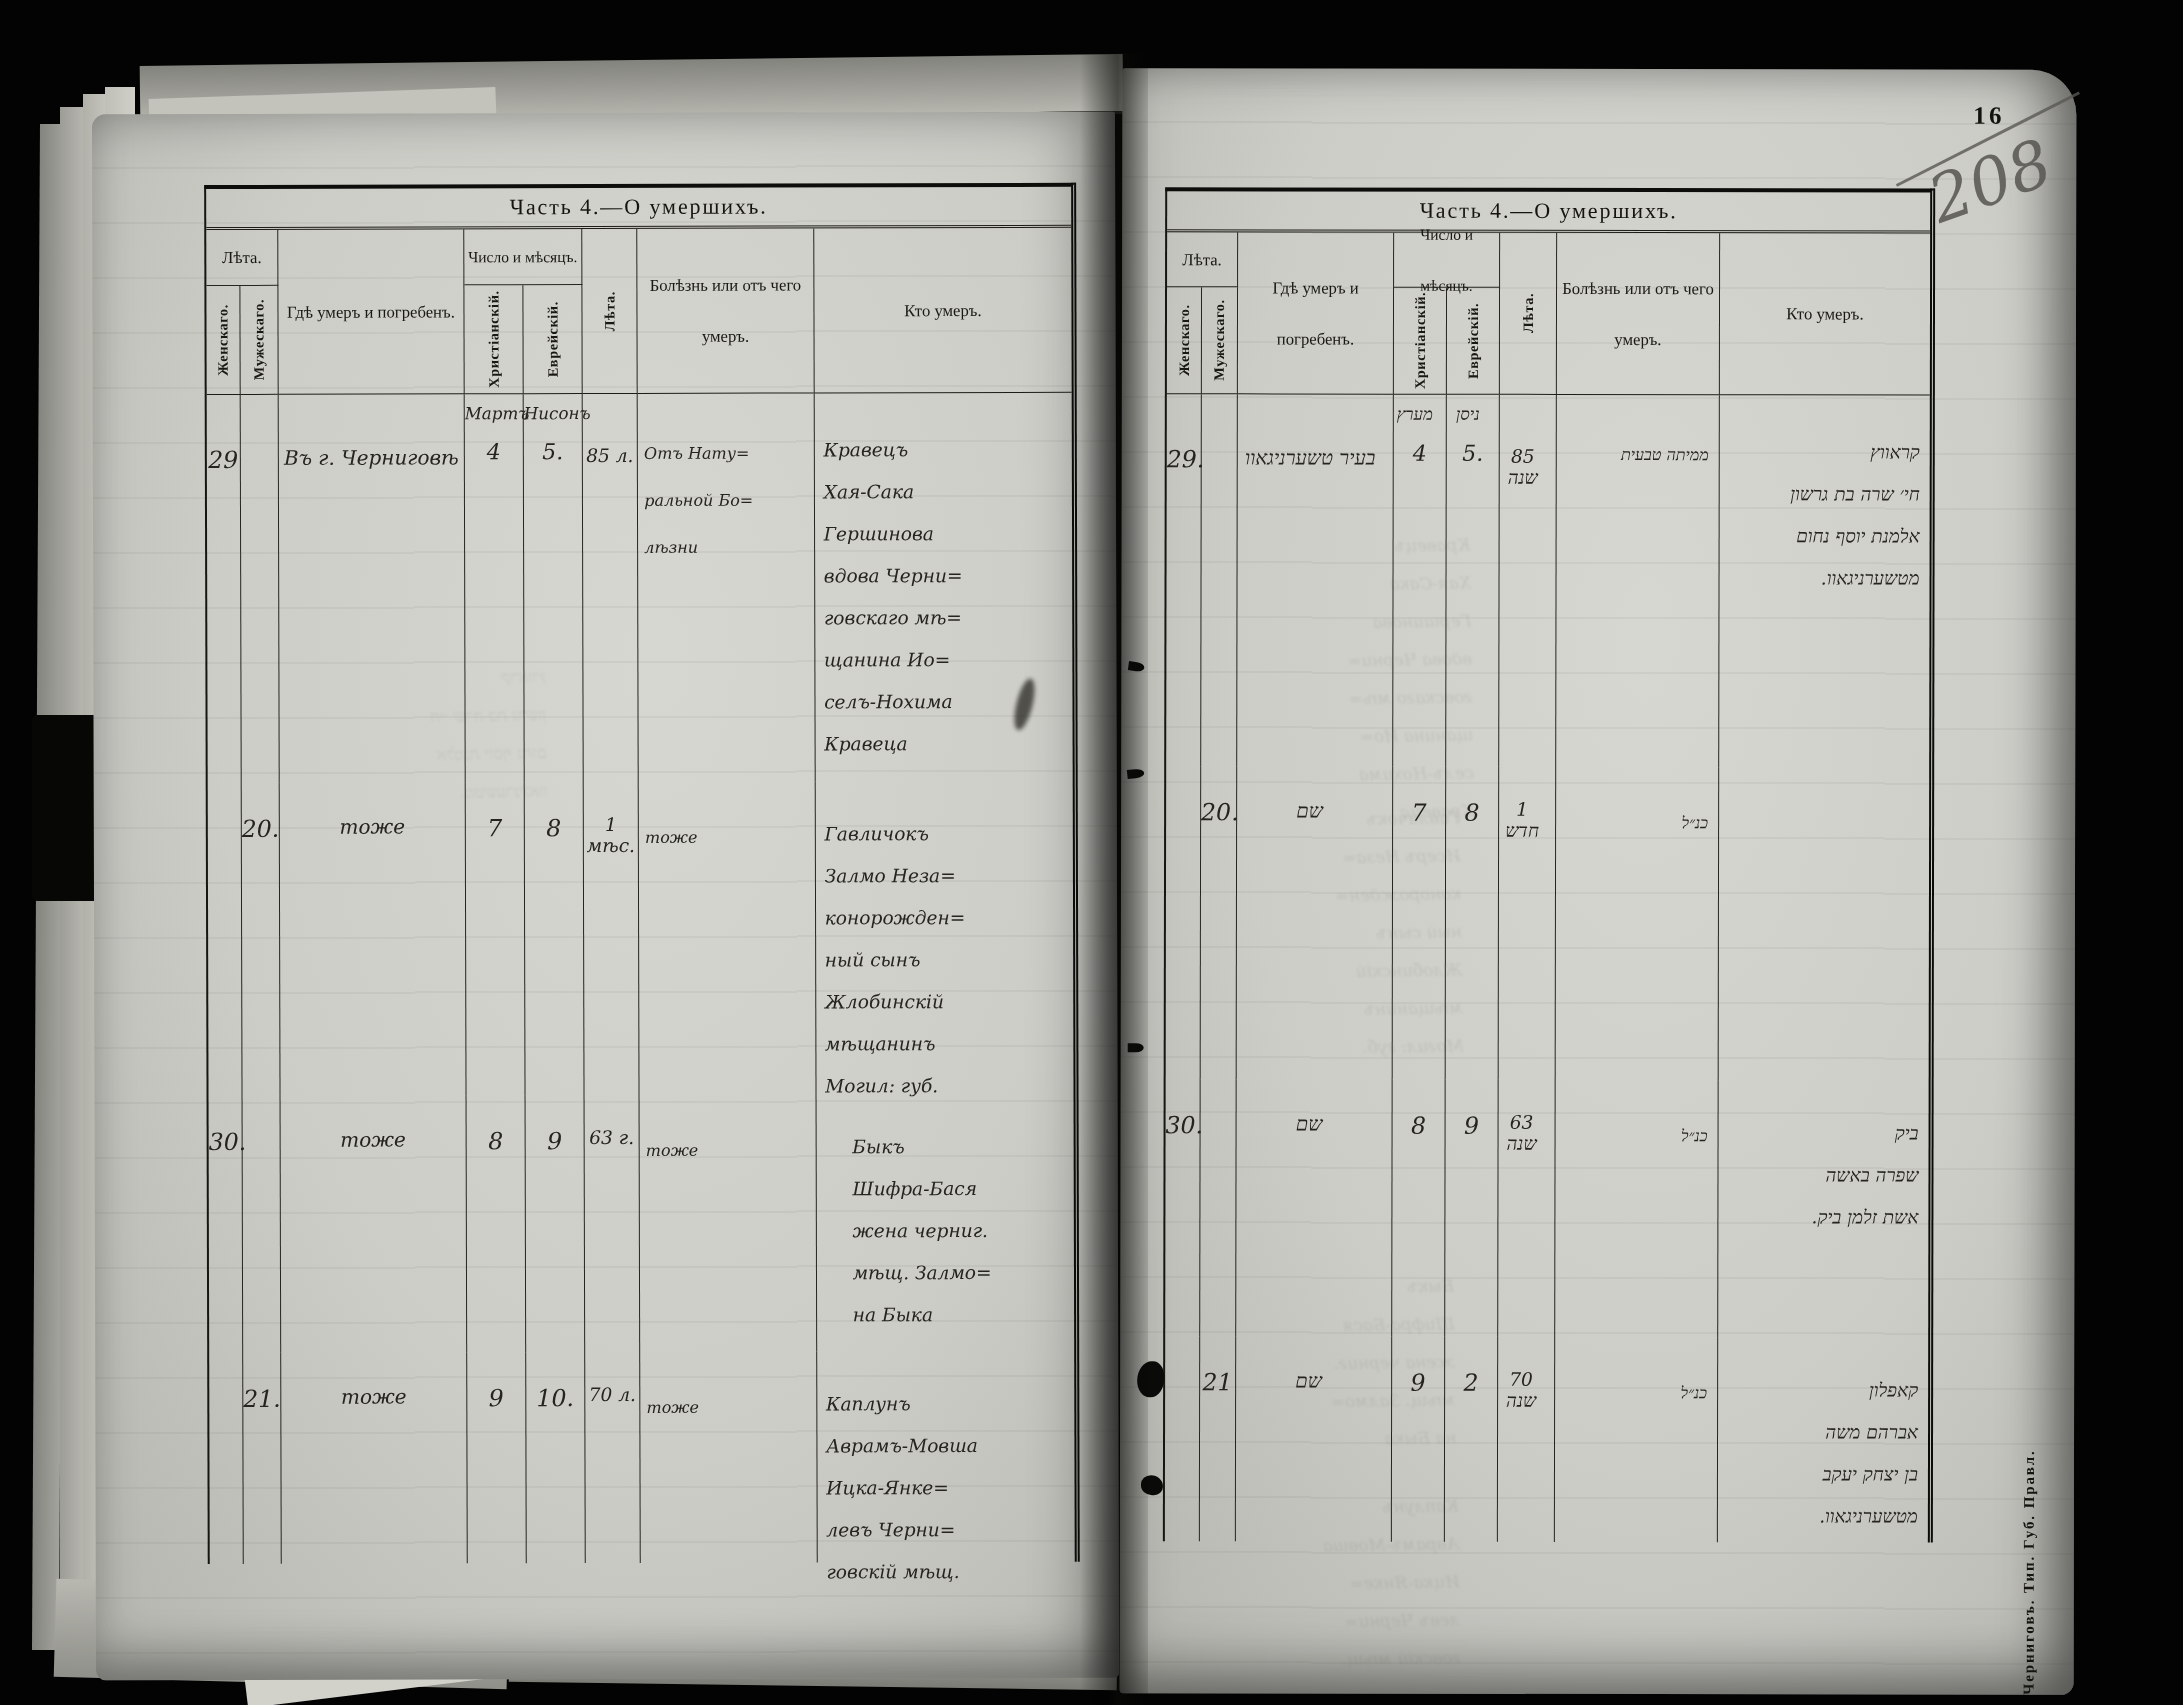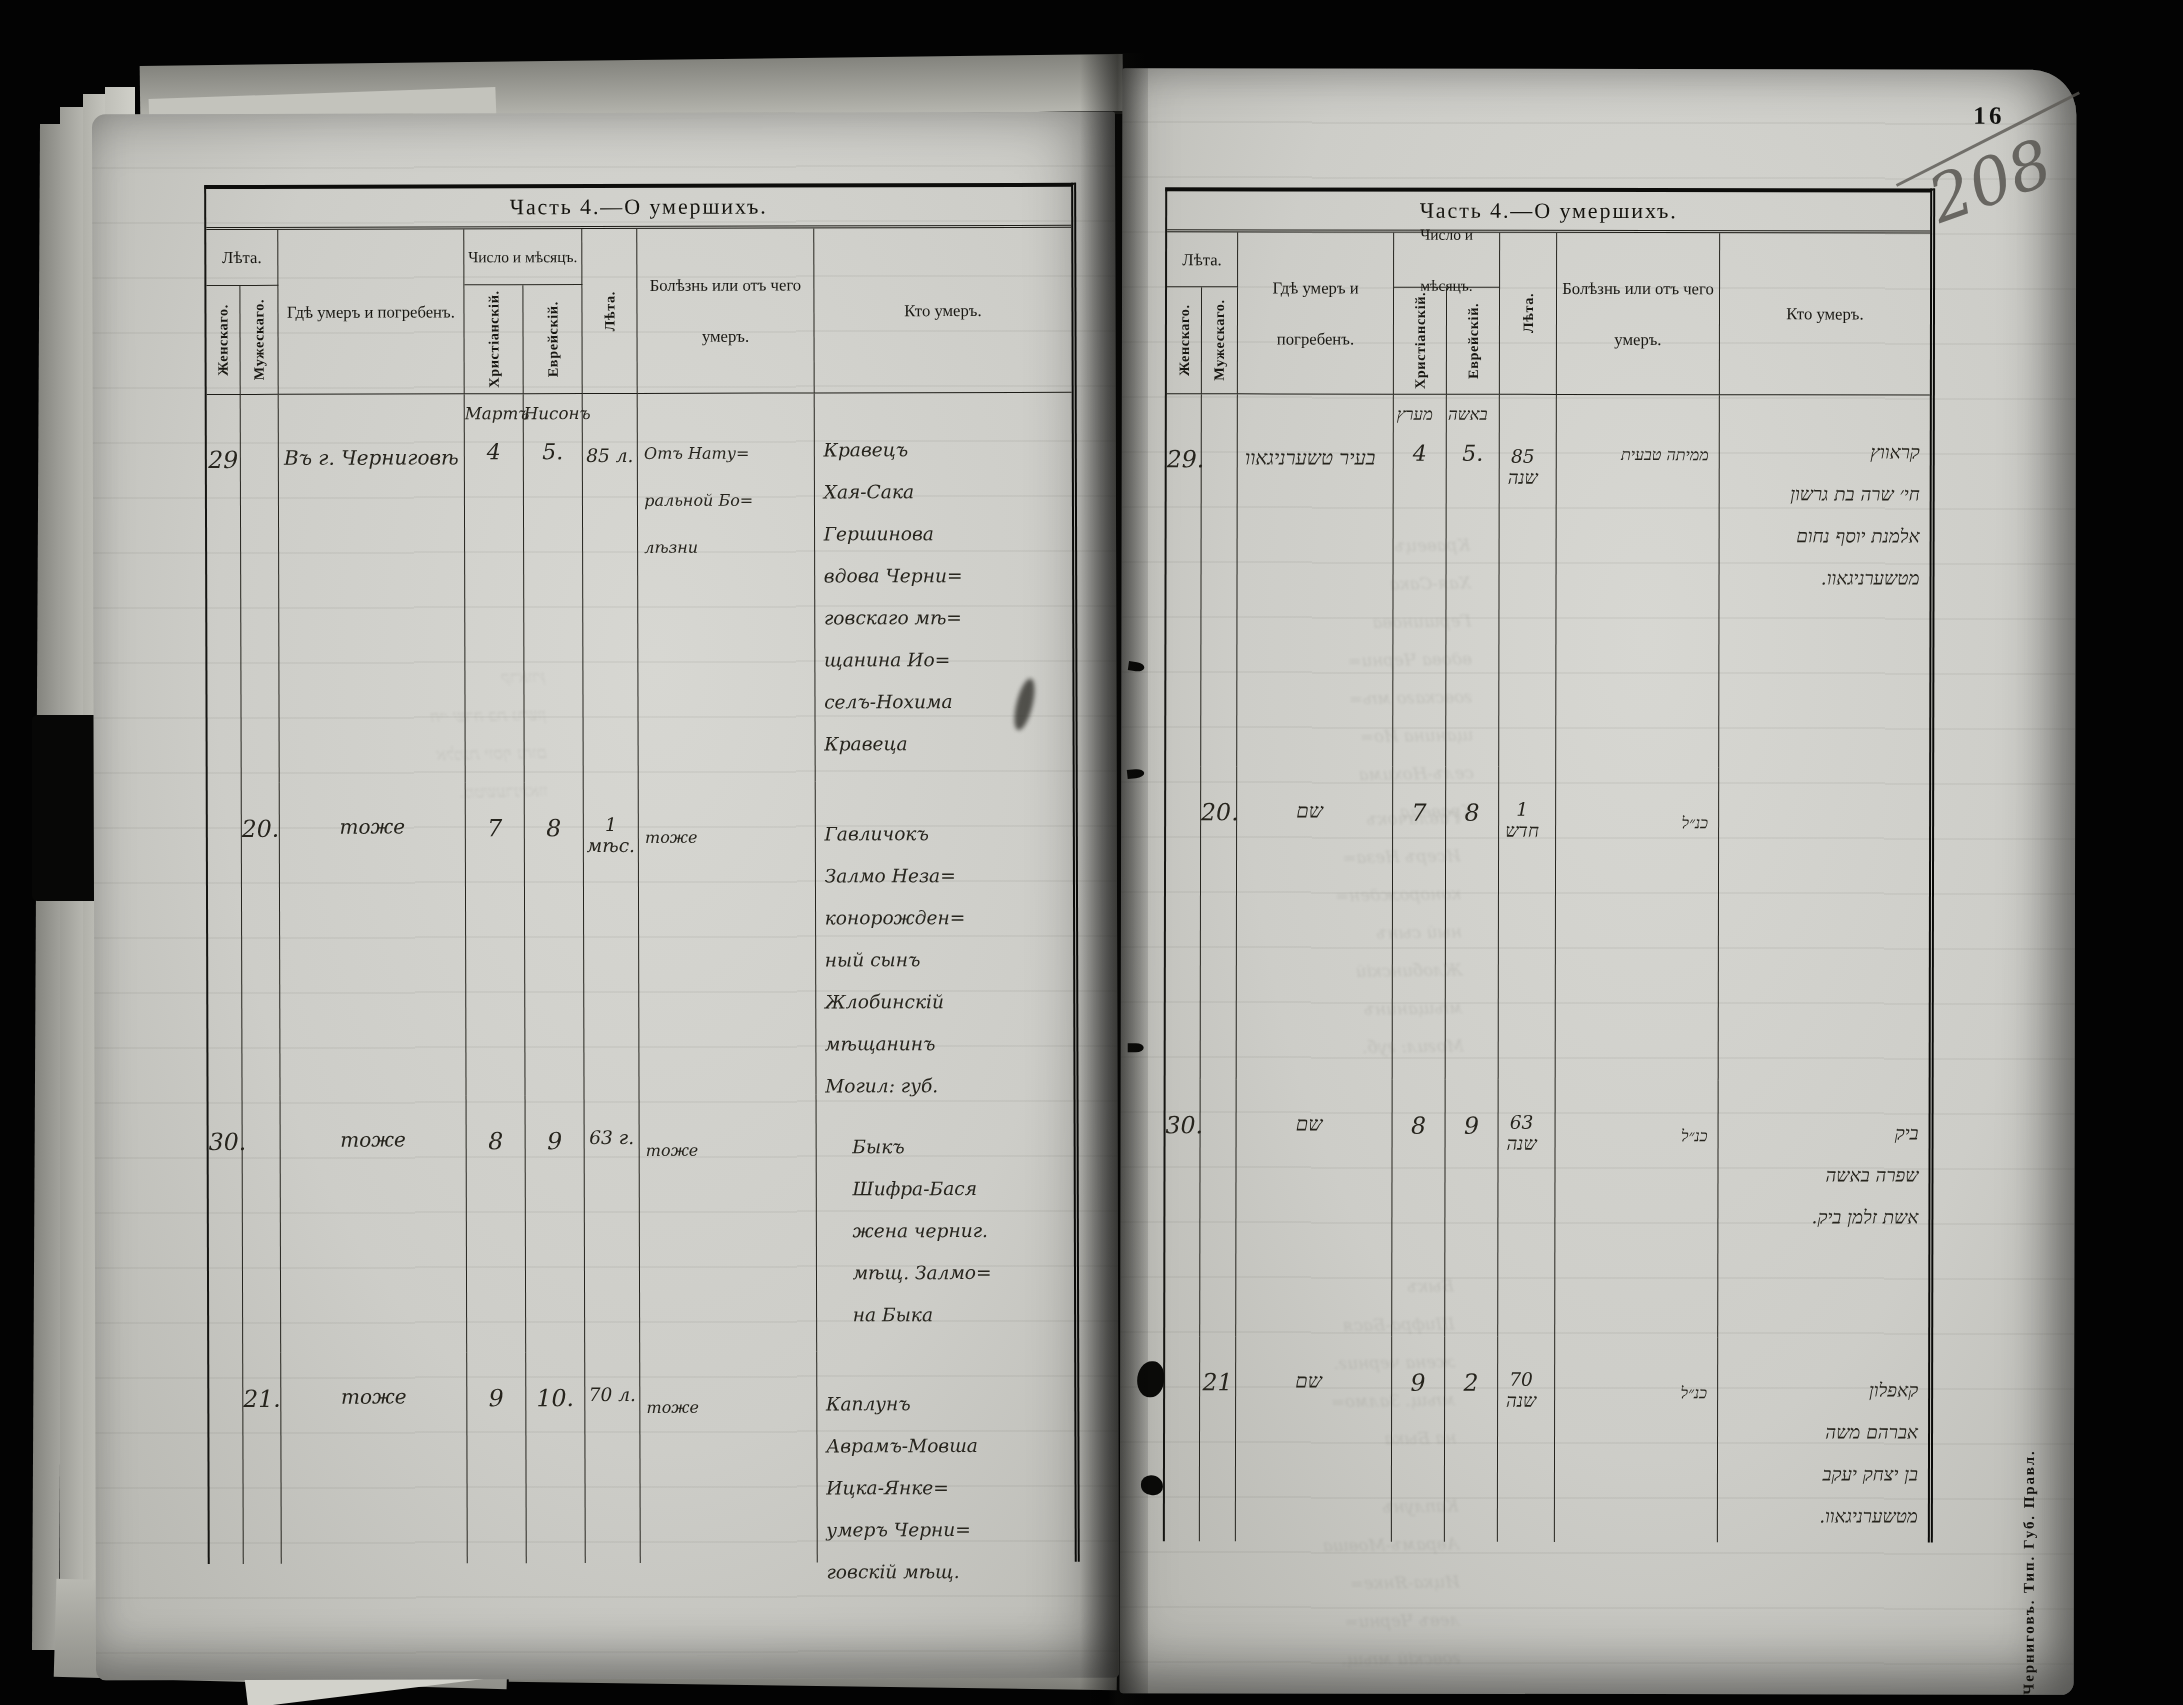--- a/index.html
+++ b/index.html
@@ -227,21 +227,21 @@
       <div class="bc br" style="grid-area:7/6/8/7;">
           <div class="hw age pt-b">70 л.</div>
         </div>
       <div class="bc br" style="grid-area:7/7/8/8;">
           <div class="hw ill pt-b">тоже</div>
         </div>
       <div class="bc" style="grid-area:7/8/8/9;">
           <div class="hw lines pt-b">Каплунъ
 Аврамъ-Мовша
 Ицка-Янке=
-умеръ Черни=
+левъ Черни=
 говскій мѣщ.</div>
         </div>
     </div>
 
     <div class="smudge" style="left:923px;top:566px;width:16px;height:53px;border-radius:50%;transform:rotate(14deg);"></div>
   </div>
 
   <div class="page" id="right-page">
     <div class="ruling"></div>
 
@@ -309,21 +309,21 @@
           <div class="hw num pt-a"></div>
         </div>
       <div class="bc br" style="grid-area:4/3/5/4;">
           <div class="hw place pt-a rtl">בעיר טשערניגאוו</div>
         </div>
       <div class="bc br" style="grid-area:4/4/5/5;">
           <div class="hw month rtl">מערץ</div>
           <div class="hw dnum">4</div>
         </div>
       <div class="bc br" style="grid-area:4/5/5/6;">
-          <div class="hw month rtl">באשה</div>
+          <div class="hw month rtl">ניסן</div>
           <div class="hw dnum">5.</div>
         </div>
       <div class="bc br" style="grid-area:4/6/5/7;">
           <div class="hw age pt-a rtl">85 שנה</div>
         </div>
       <div class="bc br" style="grid-area:4/7/5/8;">
           <div class="hw ill pt-c rtl">ממיתה טבעית</div>
         </div>
       <div class="bc" style="grid-area:4/8/5/9;">
           <div class="hw lines pt-c rtl">קראווץ

